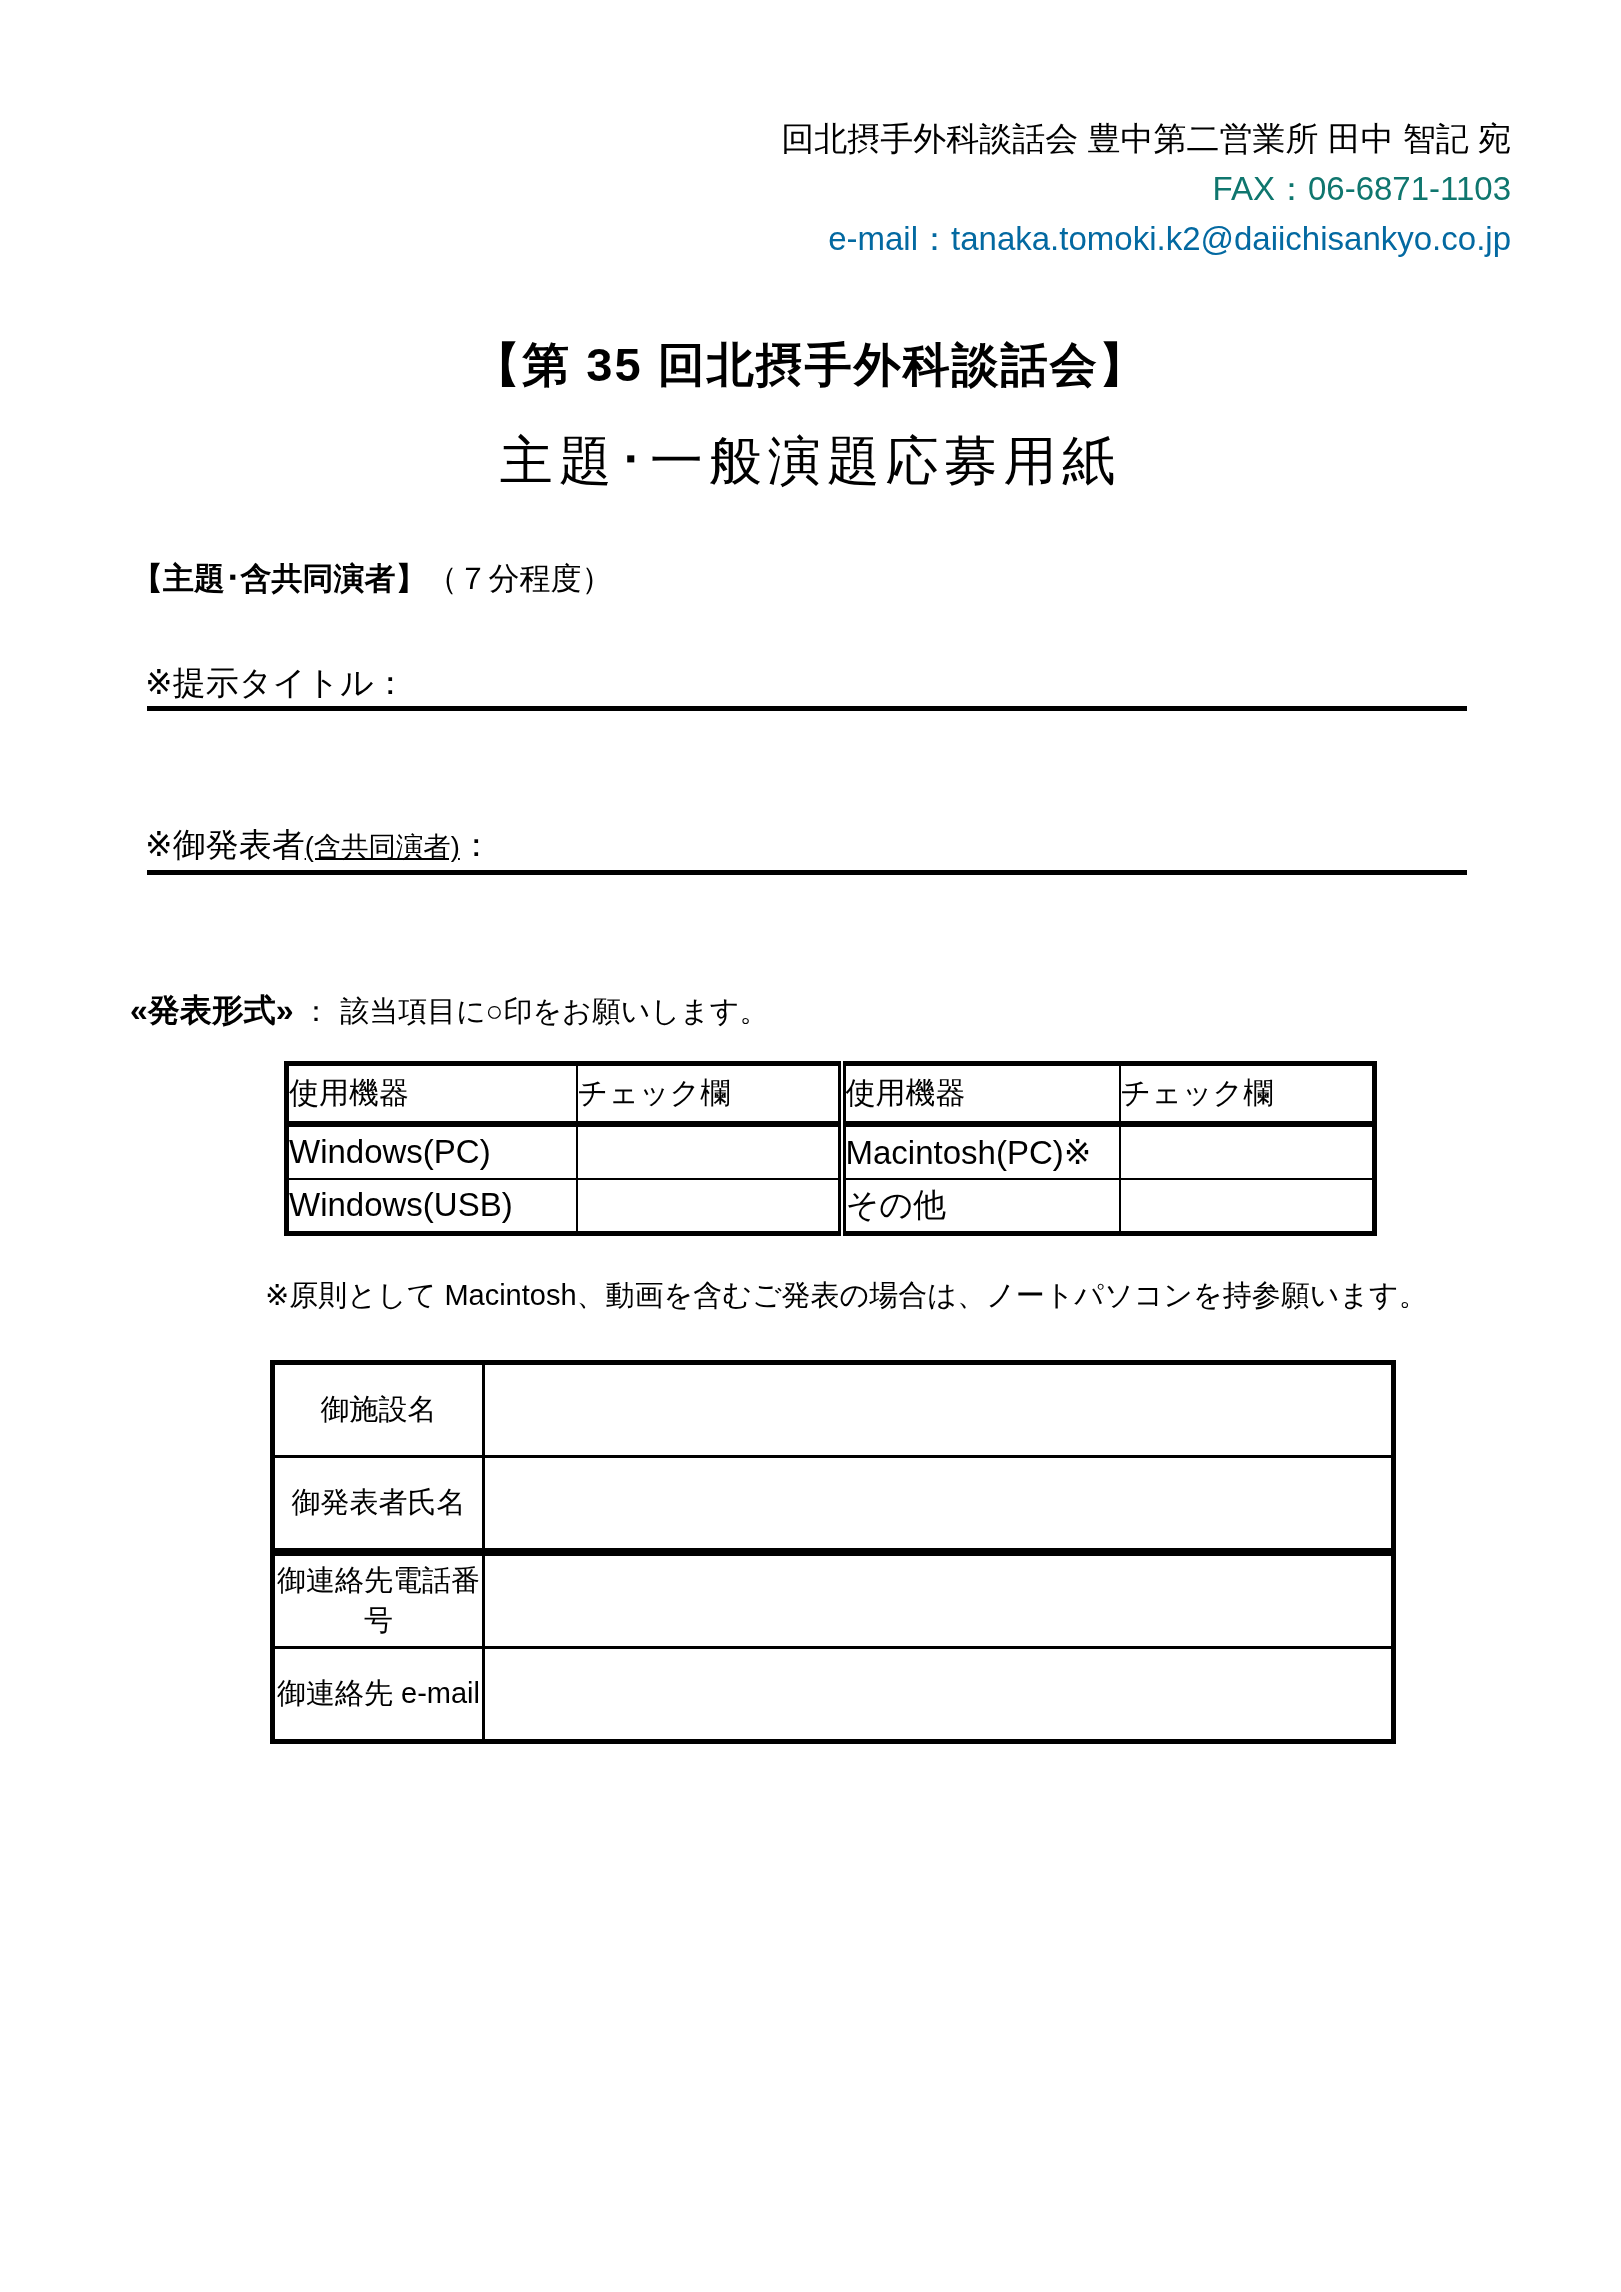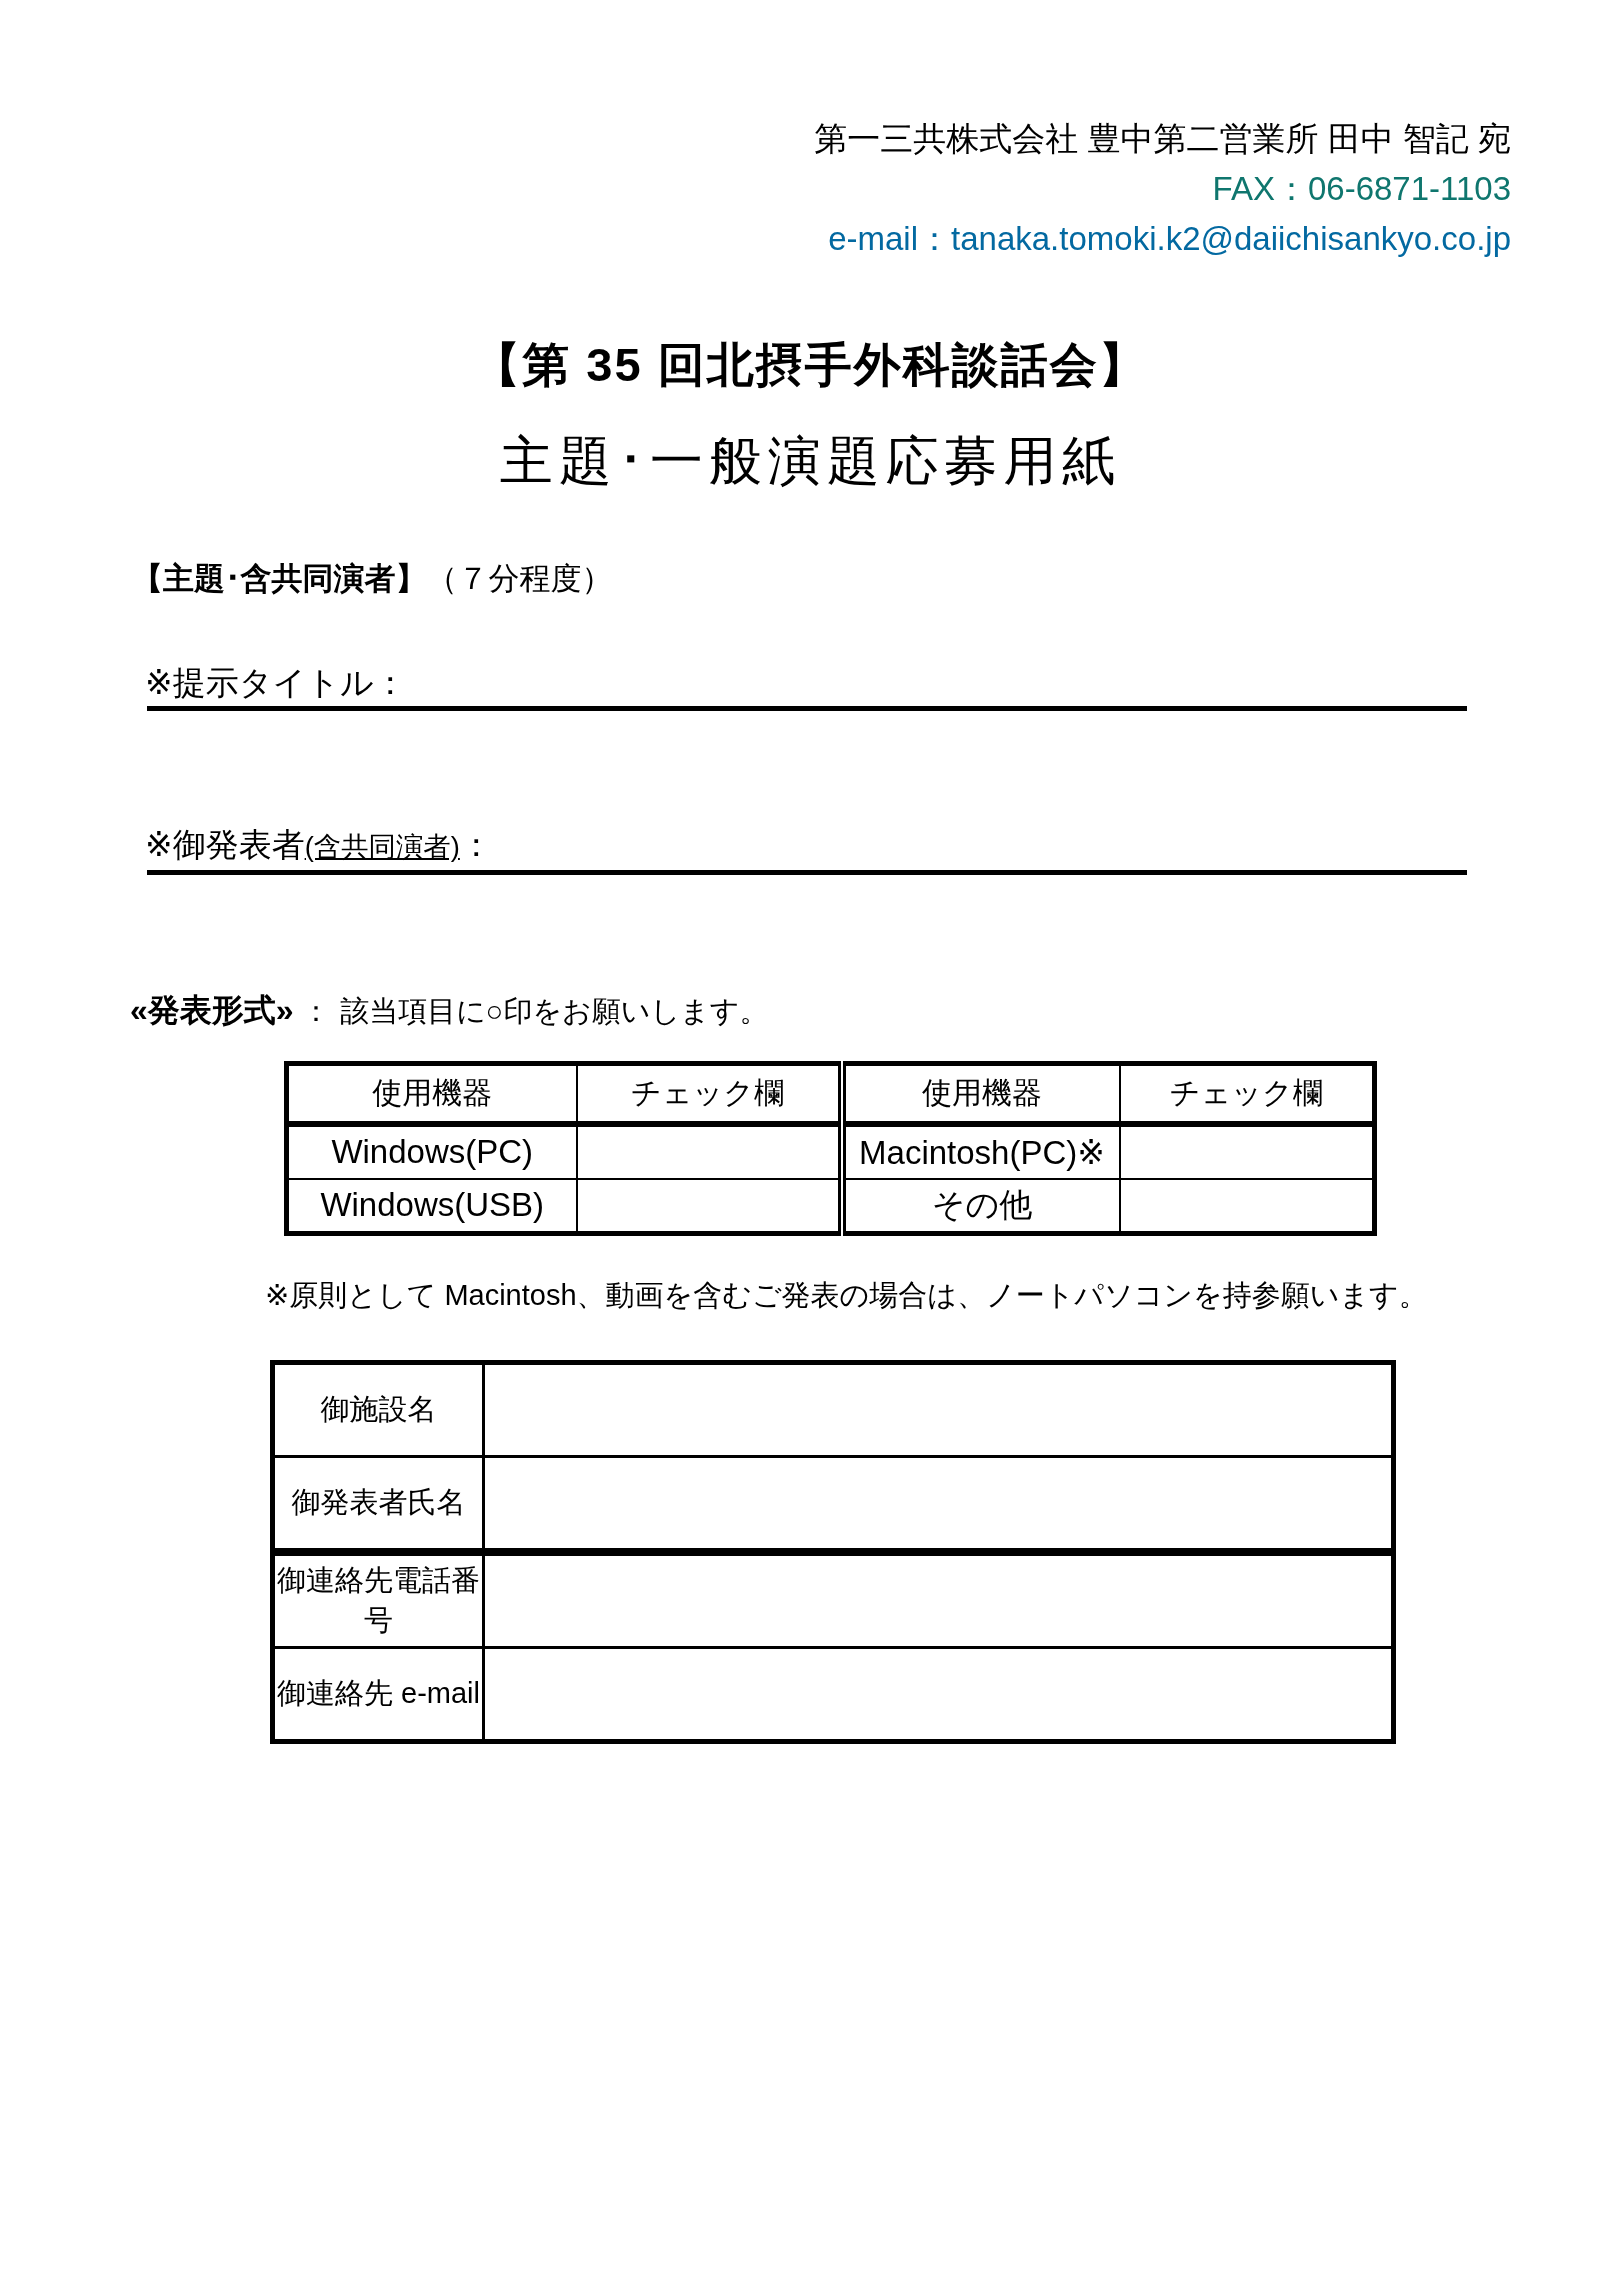--- a/index.html
+++ b/index.html
@@ -38,21 +38,21 @@
 
   
   .format-line { margin-top:114px; margin-left:130px; font-size:29px; line-height:43px; }
   .format-line .fmt-head { font-weight:bold; font-size:32px; }
   .format-line .fmt-colon { margin:0 9.8px 0 7.8px; }
 
   
   table.t1 { margin-top:28px; margin-left:284px; width:1088px;
              border-collapse:collapse; table-layout:fixed;
              border:5.9px solid #000000; }
-  table.t1 th, table.t1 td { border:2.9px solid #000000; text-align:center;
+  table.t1 th, table.t1 td { border:2.9px solid #000000; text-align:left;
                              vertical-align:middle; padding:0; overflow:hidden; }
   table.t1 thead th { border-bottom:6.9px solid #000000; font-weight:normal;
                       font-size:30px; height:55px; }
   table.t1 tbody td { font-size:33px; height:51px; }
   table.t1 .dblL { border-left:8.8px double #000000; }
 
   
   .note { margin-top:39px; margin-left:265px; font-size:29px; line-height:41px; }
 
   
@@ -63,21 +63,21 @@
                 padding:0; height:90px; }
   table.t2 td.lbl { text-align:center; font-size:29px; }
   table.t2 tr.thick td { border-bottom:8.8px solid #000000; }
 </style>
 </head>
 <body>
 
 <div class="page">
 
   <div class="header">
-    <div class="recipient">第一三共株式会社 豊中第二営業所 田中 智記 宛</div>
+    <div class="recipient">回北摂手外科談話会 豊中第二営業所 田中 智記 宛</div>
     <div class="fax">FAX：06-6871-1103</div>
     <div class="email">e-mail：tanaka.tomoki.k2@daiichisankyo.co.jp</div>
   </div>
 
   <div class="title-main">【第 35 回北摂手外科談話会】</div>
   <div class="title-sub">主題･一般演題応募用紙</div>
 
   <div class="section-heading">
     <span class="bold">【主題･含共同演者】</span><span>（７分程度）</span>
   </div>

